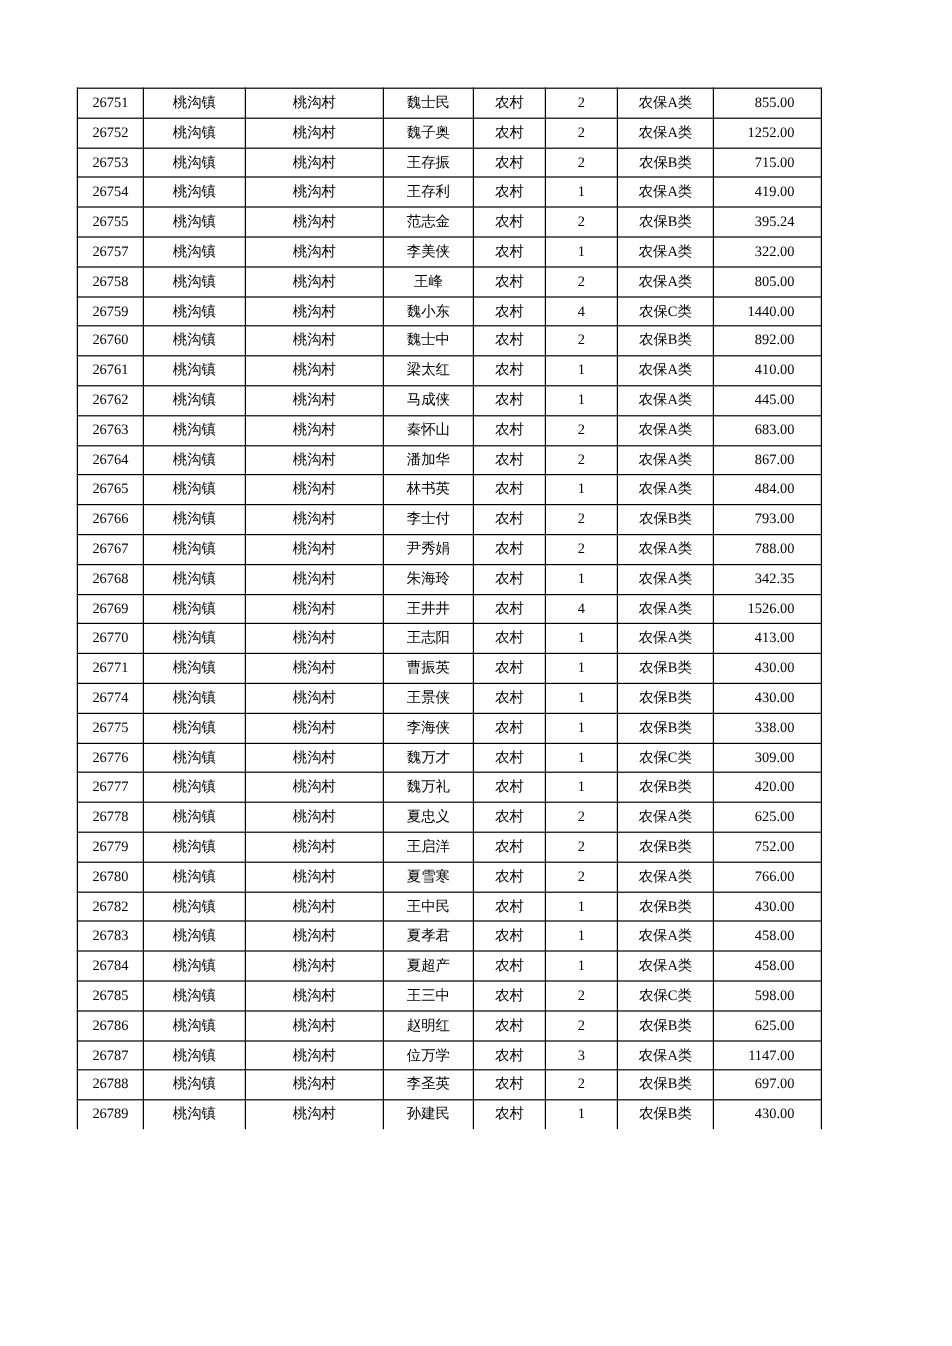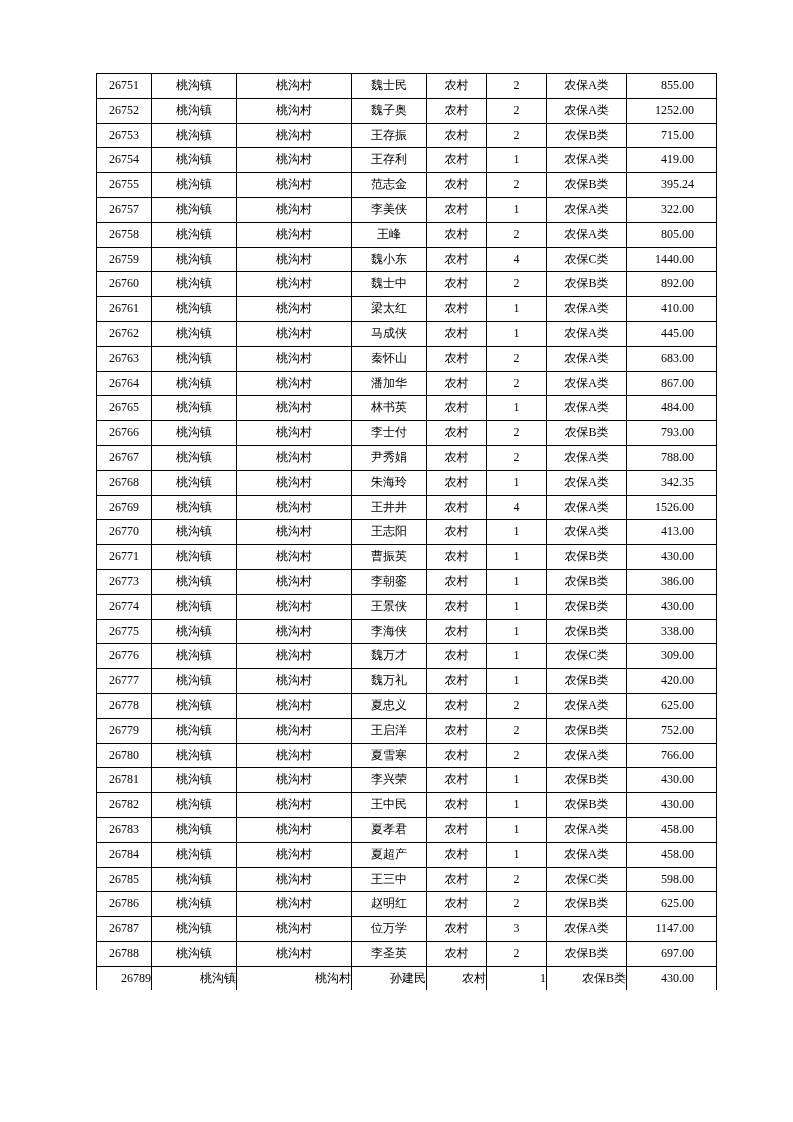--- a/index.html
+++ b/index.html
@@ -16,41 +16,39 @@
   }
   .sheet {
     position: absolute;
     left: 64px;
     top: 73px;
   }
   table.grid {
     border-collapse: collapse;
     table-layout: fixed;
     width: 620px;
-    margin-left: 32px;
   }
   table.grid td {
     border: 1px solid #000000;
     height: 23.8px;
     font-size: 12px;
     line-height: 23.8px;
     color: #000000;
     text-align: center;
     padding: 0;
     overflow: hidden;
     white-space: nowrap;
   }
   table.grid td.col-amount {
     text-align: right;
     padding-right: 22px;
   }
   
   table.grid tr:last-child td {
     border-bottom: none;
-    text-align: right;
   }
 </style>
 </head>
 <body>
 
 <div class="sheet">
   <table class="grid">
     <colgroup>
       <col style="width:55px">
       <col style="width:85px">
@@ -256,30 +254,20 @@
           <td>26771</td>
           <td>桃沟镇</td>
           <td>桃沟村</td>
           <td>曹振英</td>
           <td>农村</td>
           <td>1</td>
           <td>农保B类</td>
           <td class="col-amount">430.00</td>
         </tr>
         <tr>
-          <td>26773</td>
-          <td>桃沟镇</td>
-          <td>桃沟村</td>
-          <td>李朝銮</td>
-          <td>农村</td>
-          <td>1</td>
-          <td>农保B类</td>
-          <td class="col-amount">386.00</td>
-        </tr>
-        <tr>
           <td>26774</td>
           <td>桃沟镇</td>
           <td>桃沟村</td>
           <td>王景侠</td>
           <td>农村</td>
           <td>1</td>
           <td>农保B类</td>
           <td class="col-amount">430.00</td>
         </tr>
         <tr>
@@ -334,30 +322,20 @@
         </tr>
         <tr>
           <td>26780</td>
           <td>桃沟镇</td>
           <td>桃沟村</td>
           <td>夏雪寒</td>
           <td>农村</td>
           <td>2</td>
           <td>农保A类</td>
           <td class="col-amount">766.00</td>
-        </tr>
-        <tr>
-          <td>26781</td>
-          <td>桃沟镇</td>
-          <td>桃沟村</td>
-          <td>李兴荣</td>
-          <td>农村</td>
-          <td>1</td>
-          <td>农保B类</td>
-          <td class="col-amount">430.00</td>
         </tr>
         <tr>
           <td>26782</td>
           <td>桃沟镇</td>
           <td>桃沟村</td>
           <td>王中民</td>
           <td>农村</td>
           <td>1</td>
           <td>农保B类</td>
           <td class="col-amount">430.00</td>

